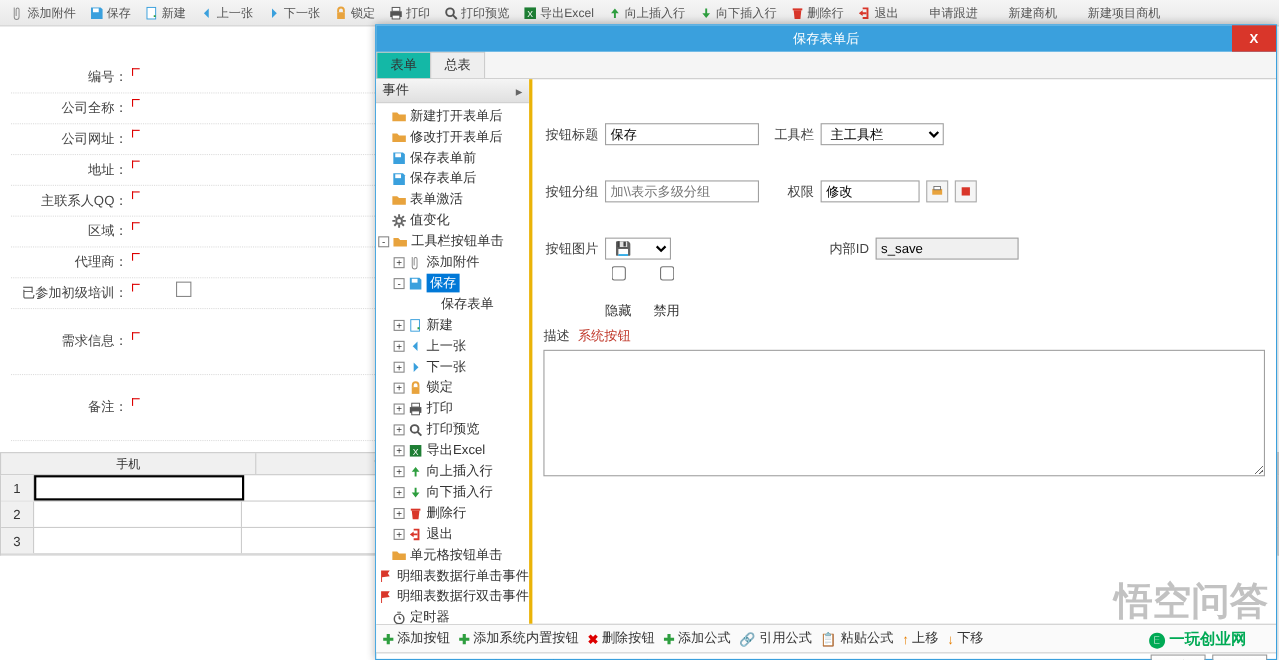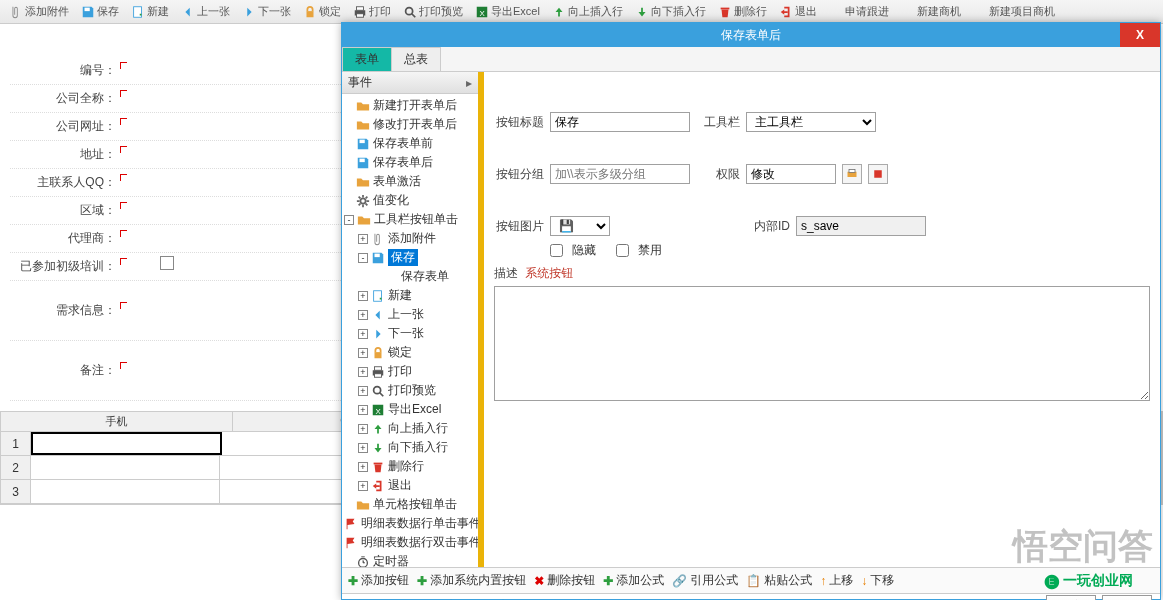--- a/index.html
+++ b/index.html
@@ -26,37 +26,37 @@
 .grid-row .cell { flex: 1; border-right: 1px solid #ccc; }
 .grid-row .cell.sel { border: 2px solid #000; }
 
 .dialog { position: absolute; left: 341px; top: 22px; width: 820px; height: 578px; background: #fff; border: 1px solid #3aa0dd; box-shadow: 0 0 8px rgba(0,0,0,0.3); }
 .dialog-title { background: #3aa0dd; color: #fff; height: 24px; line-height: 24px; text-align: center; position: relative; font-size: 12px; }
 .dialog-close { position: absolute; right: 0; top: 0; width: 40px; height: 24px; background: #d9362a; color: #fff; text-align: center; cursor: pointer; font-weight: bold; }
 .tabs { display: flex; border-bottom: 1px solid #ccc; background: #f5f5f5; }
 .tab { padding: 3px 12px; border: 1px solid #ccc; border-bottom: none; background: #14b8a6; margin-right: -1px; cursor: pointer; font-size: 12px; }
 .tab.inactive { background: #eee; }
 .dialog-body { display: flex; height: 495px; }
-.tree-panel { width: 142px; border-right: 6px solid #eab308; overflow: auto; background: #fff; }
+.tree-panel { width: 142px; border-right: 3px solid #eab308; overflow: auto; background: #fff; }
 .tree-header { background: linear-gradient(#f5f5f5,#e0e0e0); padding: 2px 6px; border-bottom: 1px solid #ccc; display: flex; justify-content: space-between; align-items: center; }
 .tree { padding: 2px; font-size: 12px; }
 .tree-item { display: flex; align-items: center; padding: 1px 0; cursor: pointer; white-space: nowrap; }
 .tree-item .exp { width: 10px; height: 10px; border: 1px solid #888; text-align: center; line-height: 8px; font-size: 9px; margin-right: 3px; flex-shrink: 0; }
 .tree-item .tico { width: 14px; height: 14px; margin-right: 3px; flex-shrink: 0; }
 .tree-item.sel .lbl { background: #0078d7; color: #fff; padding: 0 3px; }
 .tree-item .lbl { color: #333; }
 .ind1 { padding-left: 14px; } .ind2 { padding-left: 28px; }
 
 .props-panel { flex: 1; padding: 8px 10px; }
 .prop-row { display: flex; align-items: center; margin-bottom: 6px; gap: 6px; margin-top: 32px; }
 .prop-label { width: 50px; color: #444; text-align: right; }
 .prop-input { border: 1px solid #a0a0a0; height: 20px; padding: 0 4px; font-size: 12px; }
 .prop-select { border: 1px solid #a0a0a0; height: 20px; padding: 0 4px; font-size: 12px; background: #fff; }
 .chk-row { display: flex; gap: 20px; margin: 4px 0 4px 56px; flex-wrap: wrap; }
-.chk { display: flex; align-items: center; gap: 9px; }
+.chk { display: flex; align-items: center; gap: 19px; flex-direction: column; }
 .chk input { width: 13px; height: 13px; }
 .desc-label { color: #444; }
 .desc-val { color: #c0392b; margin-left: 4px; }
 .desc-area { width: 100%; height: 115px; border: 1px solid #a0a0a0; margin-top: 4px; }
 .btn-icon { width: 20px; height: 20px; border: 1px solid #aaa; background: #f5f5f5; cursor: pointer; display: flex; align-items: center; justify-content: center; }
 
 .action-bar { border-top: 1px solid #ccc; height: 26px; display: flex; align-items: center; padding: 0 6px; gap: 8px; background: #fafafa; }
 .action-item { display: flex; align-items: center; gap: 3px; cursor: pointer; font-size: 12px; }
 .plus { color: #2e9e3f; font-weight: bold; }
 .del { color: #d00; font-weight: bold; }
@@ -482,21 +482,21 @@
               </svg></span>
             <span class="lbl">定时器</span>
           </div>
         </div>
     </div>
     <div class="props-panel">
       <div class="prop-row">
         <span class="prop-label">按钮标题</span>
         <input class="prop-input" style="width: 140px;" value="保存">
         <span class="prop-label" style="width:44px">工具栏</span>
-        <select class="prop-select" style="width:130px"><option>主工具栏</option></select>
+        <select class="prop-select" style="width:112px"><option>主工具栏</option></select>
       </div>
       <div class="prop-row">
         <span class="prop-label">按钮分组</span>
         <input class="prop-input" style="width: 140px;" placeholder="加\\表示多级分组">
         <span class="prop-label" style="width:44px">权限</span>
         <input class="prop-input" style="width: 90px;" value="修改">
         <span class="btn-icon">
             <svg width="12" height="12" viewBox="0 0 16 16">
               <rect x="2" y="5" width="12" height="7" fill="#e8a33d"></rect>
               <rect x="4" y="2" width="8" height="4" fill="#fff" stroke="#666"></rect>

